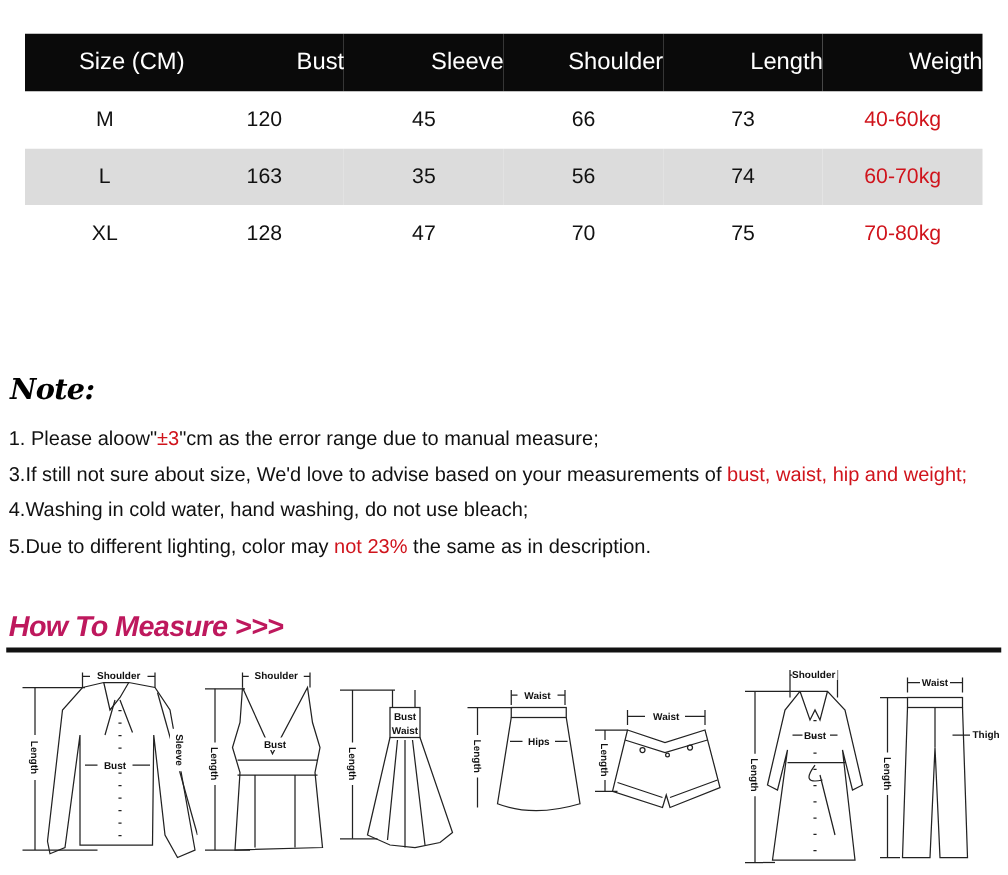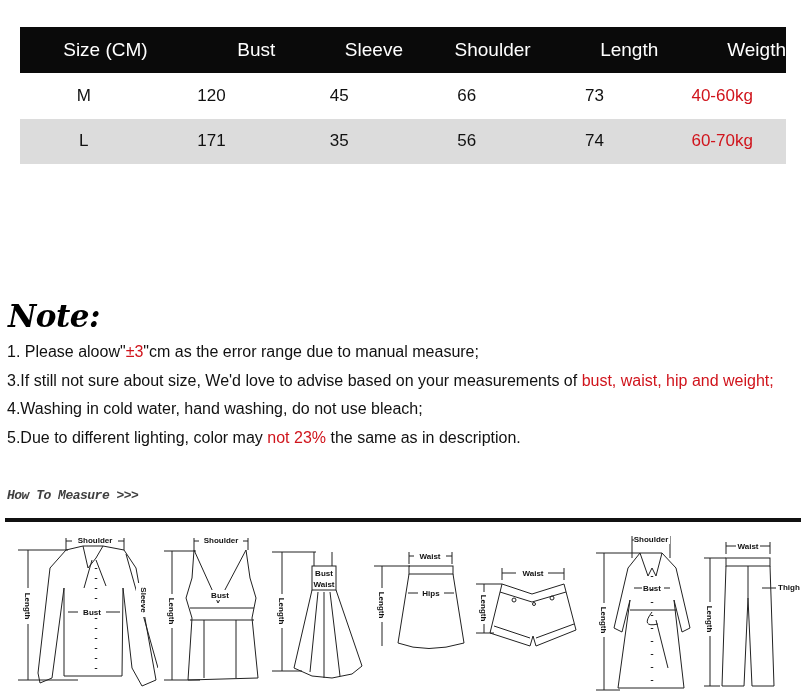--- a/index.html
+++ b/index.html
@@ -5,25 +5,25 @@
   * { box-sizing: border-box; margin: 0; padding: 0; }
   html, body { width: 806px; height: 700px; background: #ffffff; overflow: hidden; }
   body { position: relative; font-family: "Liberation Sans", sans-serif; color: #111; }
 
   .size-table { position: absolute; left: 20px; top: 27px; width: 766px; border-collapse: collapse; table-layout: fixed; }
   .size-table th { background: #0a0a0a; color: #ffffff; font-weight: normal; font-size: 19px; height: 46px; text-align: right; }
   .size-table td { font-size: 17px; height: 45.5px; text-align: center; color: #111; }
   .size-table tr.alt td { background: #dcdcdc; }
   .size-table td.weight { color: #d0141c; }
 
-  .note-title { position: absolute; left: 8px; top: 298px; font-family: "DejaVu Serif", serif; font-style: italic; font-weight: bold; font-size: 31px; letter-spacing: -0.5px; color: #000; }
+  .note-title { position: absolute; left: 8px; top: 298px; font-family: "DejaVu Serif", serif; font-style: italic; font-weight: bold; font-size: 23px; letter-spacing: -0.5px; color: #000; }
   .notes { position: absolute; left: 7px; top: 338px; font-size: 16px; line-height: 28.5px; color: #111; white-space: nowrap; }
   .notes .red { color: #d0141c; }
 
-  .measure-title { position: absolute; left: 7px; top: 488px; font-family: Liberation Mono, monospace; font-style: italic; font-weight: bold; font-size: 13px; letter-spacing: -0.5px; color: #404040; }
+  .measure-title { position: absolute; left: 7px; top: 488px; font-family: Liberation Sans, sans-serif; font-style: italic; font-weight: bold; font-size: 23px; letter-spacing: -0.5px; color: #be185d; }
   .divider { position: absolute; left: 5px; top: 518px; width: 796px; height: 4px; background: #111; }
 
   .figure { position: absolute; top: 528px; }
   .figure svg { display: block; }
   .lbl { font-family: "Liberation Sans", sans-serif; font-weight: bold; font-size: 8px; fill: #111; }
 </style>
 </head>
 <body>
 
 <table class="size-table">
@@ -41,25 +41,33 @@
     <tr>
       <td>M</td>
       <td>120</td>
       <td>45</td>
       <td>66</td>
       <td>73</td>
       <td class="weight">40-60kg</td>
     </tr>
     <tr class="alt">
       <td>L</td>
-      <td>171</td>
+      <td>163</td>
       <td>35</td>
       <td>56</td>
       <td>74</td>
       <td class="weight">60-70kg</td>
+    </tr>
+    <tr>
+      <td>XL</td>
+      <td>128</td>
+      <td>47</td>
+      <td>70</td>
+      <td>75</td>
+      <td class="weight">70-80kg</td>
     </tr>
   </tbody>
 </table>
 
 <div class="note-title">Note:</div>
 <div class="notes">
   <div><span>1. Please aloow"</span><span class="red">±3</span><span>"cm as the error range due to manual measure;</span></div>
   <div><span>3.If still not sure about size, We'd love to advise based on your measurements of </span><span class="red">bust, waist, hip and weight;</span><span></span></div>
   <div><span>4.Washing in cold water, hand washing, do not use bleach;</span><span class="red"></span><span></span></div>
   <div><span>5.Due to different lighting, color may </span><span class="red">not 23%</span><span> the same as in description.</span></div>

